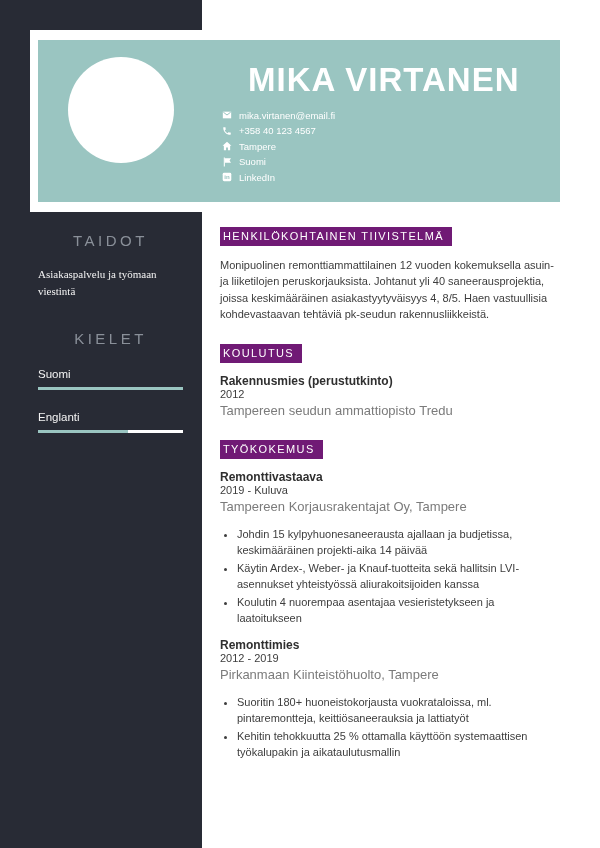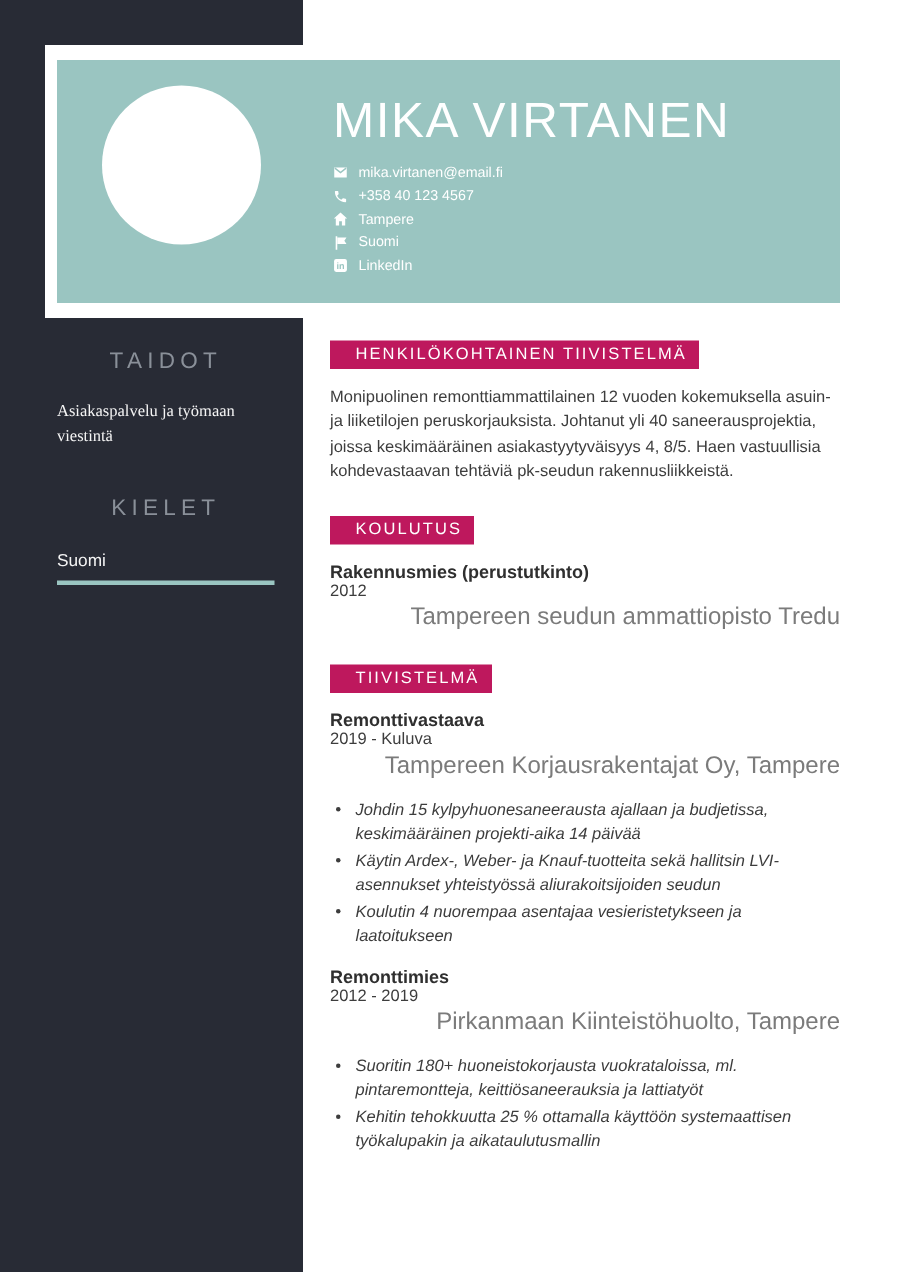--- a/index.html
+++ b/index.html
@@ -37,24 +37,25 @@
     position: absolute;
     left: 30px; top: 17px;
     width: 106px; height: 106px;
     border-radius: 50%;
     background: #ffffff;
   }
   .header-text { position: absolute; left: 184px; top: 22px; width: 330px; }
   .person-name {
     color: #ffffff;
     font-size: 33px;
-    font-weight: 400;
+    font-weight: 700;
     letter-spacing: 1px;
     line-height: 1.1;
     white-space: nowrap;
+    margin-left: 26px;
   }
   .contact-list { margin-top: 9px; list-style: none; }
   .contact-row {
     display: flex;
     align-items: center;
     gap: 7px;
     color: #ffffff;
     font-size: 9.5px;
     height: 15.5px;
   }
@@ -94,51 +95,51 @@
 
   
   .main-content {
     position: absolute;
     left: 220px; top: 226px;
     width: 340px;
     color: #3d3d3d;
   }
   .section-badge {
     display: inline-block;
-    background: #be185d;
+    background: #701a75;
     color: #ffffff;
     font-size: 11px;
     letter-spacing: 1.4px;
-    padding: 3px 8px 4px 17px;
+    padding: 3px 8px 4px 3px;
   }
   .summary-text {
     margin-top: 11px;
     font-size: 11px;
     line-height: 1.48;
     color: #3d3d3d;
   }
   .section { margin-top: 21px; }
   .entry-head {
     display: flex;
     justify-content: space-between;
     align-items: baseline;
     margin-top: 11px;
     flex-direction: column;
   }
   .entry-title { font-size: 12px; font-weight: 700; color: #2f2f2f; }
   .entry-date { font-size: 11px; color: #3d3d3d; white-space: nowrap; }
-  .entry-sub { margin-top: 3px; font-size: 16px; color: #7b7b7b; text-align: right; }
+  .entry-sub { margin-top: 3px; font-size: 13px; color: #7b7b7b; }
   .bullets {
     margin: 13px 0 8px 0;
     padding-left: 17px;
     font-size: 11px;
     line-height: 1.45;
     color: #3d3d3d;
   }
-  .bullets li { margin-bottom: 2px; font-style: italic; }
+  .bullets li { margin-bottom: 2px; }
   .skills-grid {
     margin-top: 12px;
     display: grid;
     grid-template-columns: 1fr 1fr;
     column-gap: 22px;
   }
   .skill-item { display: flex; flex-direction: column; }
   .skill-label { font-size: 11px; line-height: 1.4; color: #3d3d3d; }
   .skill-bar {
     margin-top: 9px;
@@ -214,48 +215,54 @@
 
     <div class="side-label kielet">KIELET</div>
 
     <div class="lang-row">
       <div class="lang-name">Suomi</div>
       <div class="lang-bar">
         <div class="lang-bar-fill" style="width: 100%;"></div>
       </div>
     </div>
 
+    <div class="lang-row">
+      <div class="lang-name">Englanti</div>
+      <div class="lang-bar">
+        <div class="lang-bar-fill" style="width: 62%;"></div>
+      </div>
+    </div>
   </div>
 
   <div class="main-content">
 
     <span class="section-badge">HENKILÖKOHTAINEN TIIVISTELMÄ</span>
     <p class="summary-text">Monipuolinen remonttiammattilainen 12 vuoden kokemuksella asuin- ja liiketilojen peruskorjauksista. Johtanut yli 40 saneerausprojektia, joissa keskimääräinen asiakastyytyväisyys 4, 8/5. Haen vastuullisia kohdevastaavan tehtäviä pk-seudun rakennusliikkeistä.</p>
 
     <div class="section">
       <span class="section-badge">KOULUTUS</span>
       <div class="entry-head">
         <span class="entry-title">Rakennusmies (perustutkinto)</span>
         <span class="entry-date">2012</span>
       </div>
       <div class="entry-sub">Tampereen seudun ammattiopisto Tredu</div>
     </div>
 
     <div class="section">
-      <span class="section-badge">TIIVISTELMÄ</span>
+      <span class="section-badge">TYÖKOKEMUS</span>
 
       <div>
         <div class="entry-head">
           <span class="entry-title">Remonttivastaava</span>
           <span class="entry-date">2019 - Kuluva</span>
         </div>
         <div class="entry-sub">Tampereen Korjausrakentajat Oy, Tampere</div>
         <ul class="bullets">
           <li>Johdin 15 kylpyhuonesaneerausta ajallaan ja budjetissa, keskimääräinen projekti-aika 14 päivää</li>
-          <li>Käytin Ardex-, Weber- ja Knauf-tuotteita sekä hallitsin LVI-asennukset yhteistyössä aliurakoitsijoiden seudun</li>
+          <li>Käytin Ardex-, Weber- ja Knauf-tuotteita sekä hallitsin LVI-asennukset yhteistyössä aliurakoitsijoiden kanssa</li>
           <li>Koulutin 4 nuorempaa asentajaa vesieristetykseen ja laatoitukseen</li>
         </ul>
       </div>
 
       <div>
         <div class="entry-head">
           <span class="entry-title">Remonttimies</span>
           <span class="entry-date">2012 - 2019</span>
         </div>
         <div class="entry-sub">Pirkanmaan Kiinteistöhuolto, Tampere</div>

